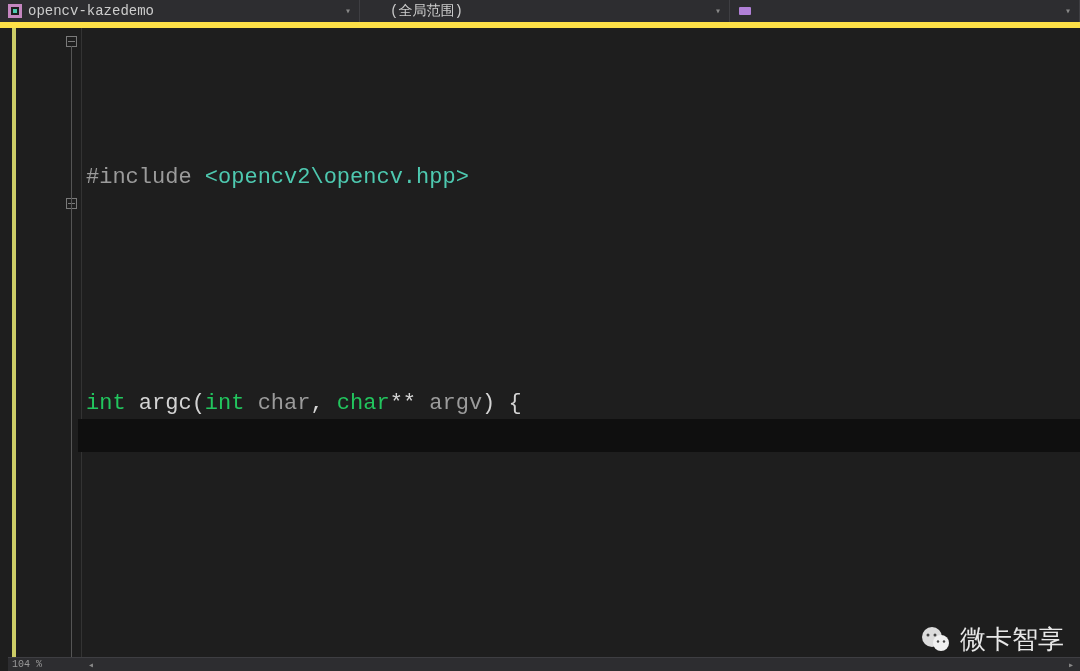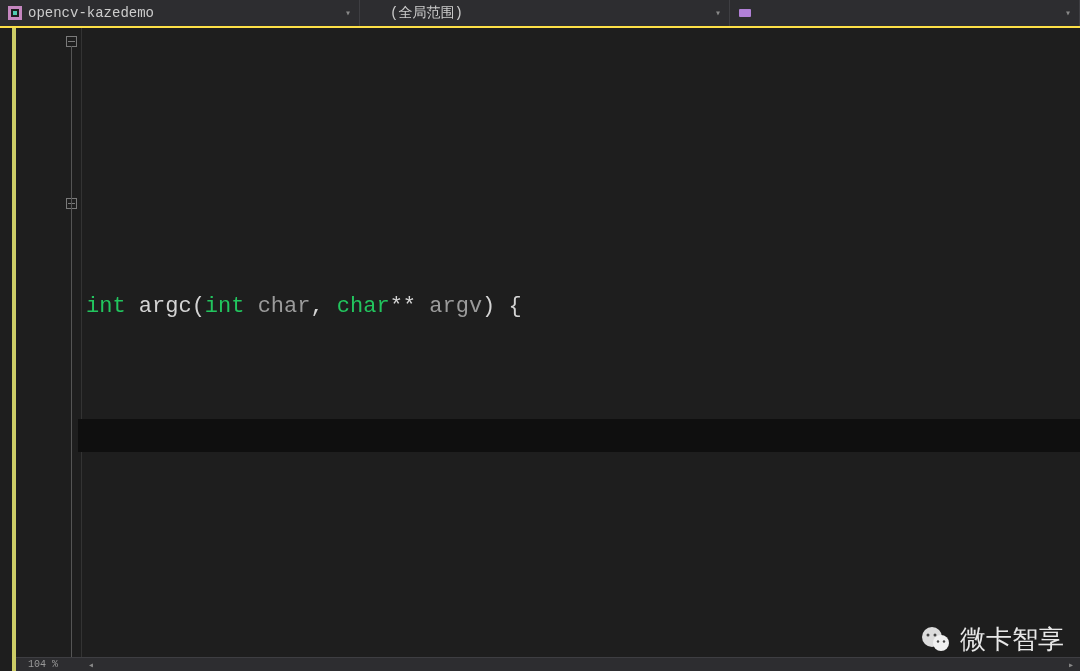--- a/index.html
+++ b/index.html
@@ -12,21 +12,21 @@
     height: 671px;
     overflow: hidden;
     position: relative;
   }
 
   
   .nav-bar {
     display: flex;
     background: #2d2d30;
     height: 28px;
-    border-bottom: 2px solid #fde047;
+    border-bottom: 6px solid #fde047;
     font-size: 14px;
     align-items: stretch;
   }
   .nav-item {
     display: flex;
     align-items: center;
     padding: 0 8px;
     border-right: 1px solid #3e3e42;
     color: #cccccc;
   }
@@ -149,28 +149,28 @@
     align-items: center;
   }
   .scrollbar-btn {
     width: 18px; height: 14px;
     display: flex; align-items: center; justify-content: center;
     color: #888; font-size: 10px;
   }
   .scrollbar-track { flex: 1; }
   .bottom-left {
     position: absolute;
-    left: 16px; bottom: 0;
+    left: 8px; bottom: 0;
     width: 82px; height: 14px;
     background: #2d2d30;
     border-top: 1px solid #3e3e42;
     font-size: 10px;
     color: #999;
     display: flex; align-items: center;
-    padding-left: 12px;
+    padding-left: 4px;
   }
 </style>
 </head>
 <body>
 
 <div class="nav-bar">
   <div class="nav-item nav-first">
     <span class="nav-icon-square">
       <svg viewBox="0 0 14 14" width="14" height="14">
         <rect x="0" y="0" width="14" height="14" fill="#c586c0"></rect>
@@ -200,20 +200,21 @@
     <div class="gutter-mod"></div>
     <div class="fold-col">
       <div class="fold-box" style="top:8px;"></div>
       <div class="fold-box" style="top:170px;"></div>
       <div class="fold-line"></div>
     </div>
   </div>
   <div class="code">
     <div class="highlight-line" style="top:391px;"></div>
 
+    <div class="code-line"><span><span class="c-gray">#include </span><span class="c-green">&lt;opencv2\opencv.hpp&gt;</span></span></div>
     <div class="code-line"><span> </span></div>
 
     <div class="code-line"><span><span class="c-kw">int </span><span class="c-id">argc</span><span class="c-op">(</span><span class="c-kw">int </span><span class="c-gray">char</span><span class="c-op">, </span><span class="c-kw">char</span><span class="c-op">** </span><span class="c-gray">argv</span><span class="c-op">) {</span></span></div>
 
     
 
     
 
     
 

